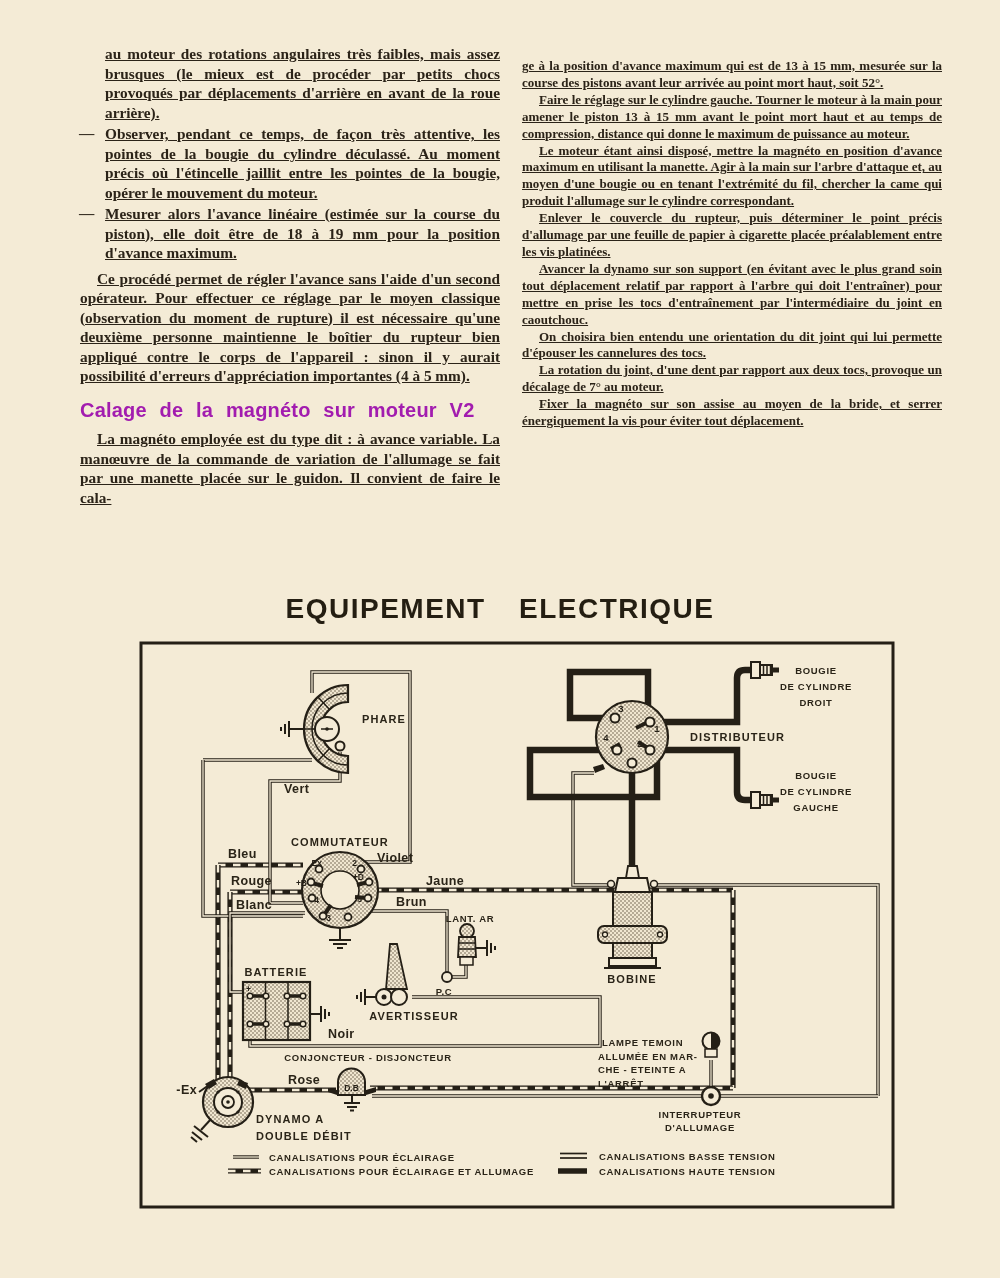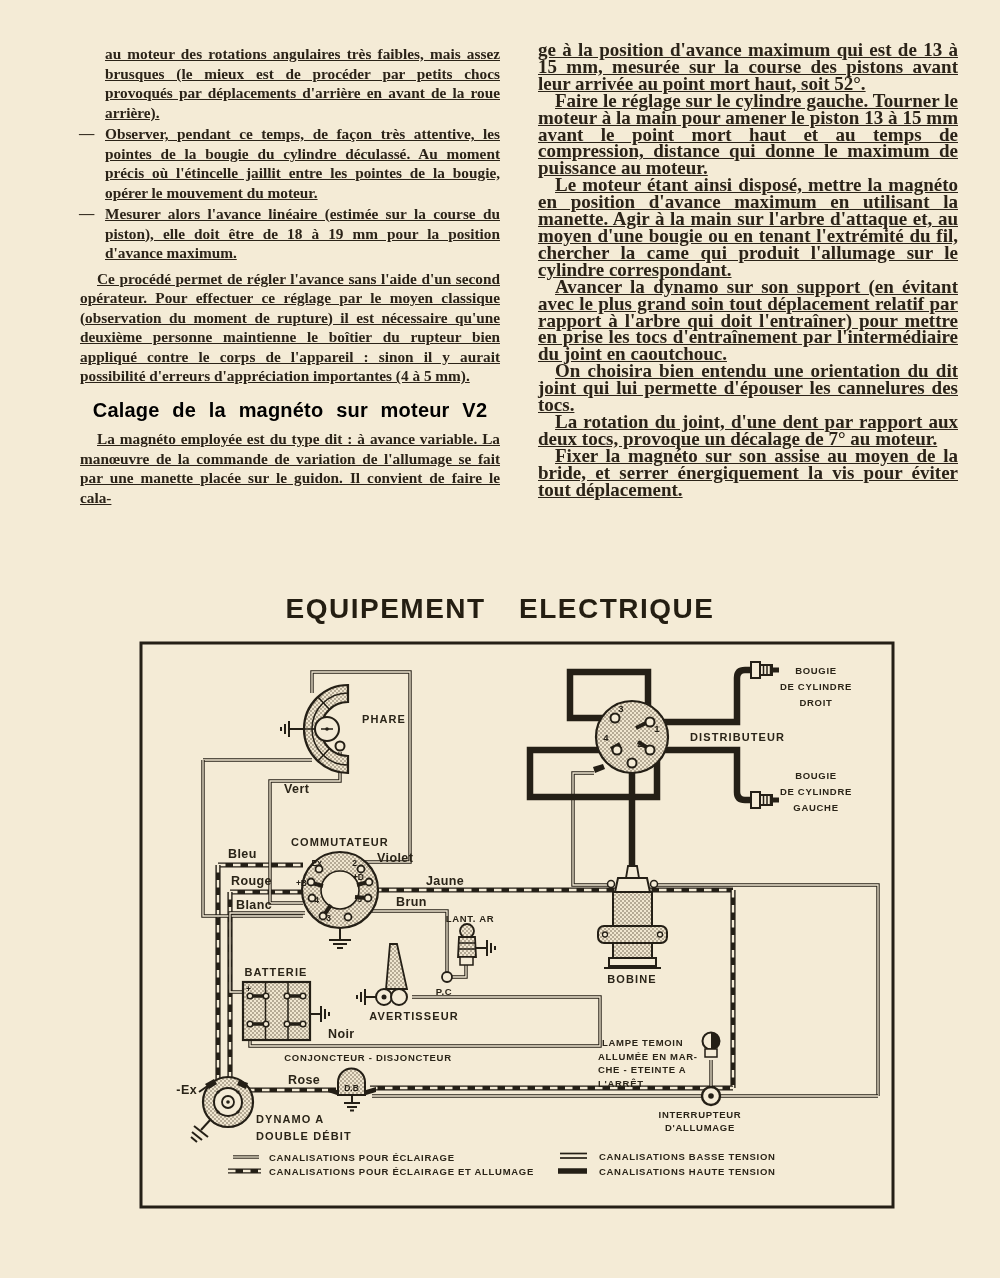--- a/index.html
+++ b/index.html
@@ -2,30 +2,30 @@
 <html><head>
 <meta charset="utf-8">
 <style>
   html,body { margin:0; padding:0; background:#777; }
   .page { position:relative; width:1000px; height:1278px; background:#f4ebd6;
           font-family:"Liberation Serif",serif; color:#2b2318; overflow:hidden; }
 
   .cols { position:absolute; top:42px; left:80px; width:862px; }
   .col  { position:absolute; top:0; width:420px; text-align:justify; font-weight:700; }
   .col-left  { left:0;    font-size:15.3px; line-height:19.5px; }
-  .col-right { left:458px; font-size:19px; line-height:16.9px; }
+  .col-right { left:442px; font-size:13px; line-height:16.9px;margin-top:16px; }
   .col p { margin:0;text-decoration:underline; }
   .hang { padding-left:25px; }
   .hang-item { position:relative; margin-top:2px; }
   .hang-item .dash { position:absolute; left:-26px; top:-1px; font-weight:700; }
   .ind  { text-indent:17px; }
   .mt6  { margin-top:6px !important; }
   .mt8  { margin-top:8px !important; }
   h2.section { font-family:"Liberation Sans",sans-serif; font-size:20px; font-weight:700;
-               margin:15px 0 9px 0; letter-spacing:0.2px; word-spacing:7px; text-align:center; color:#000000; }
+               margin:15px 0 9px 0; letter-spacing:0.2px; word-spacing:7px; text-align:left; color:#a21caf; }
   .fig-title { position:absolute; top:593px; left:0; width:1000px; text-align:center;
                font-family:"Liberation Sans",sans-serif; font-weight:700; font-size:28px;
                letter-spacing:1.5px; word-spacing:24px; color:#241e12; }
 
   svg.diagram { position:absolute; top:640px; left:0; }
 
   .dbl   { fill:none; stroke:#241f16; stroke-width:3.4; }
   .dbl-i { fill:none; stroke:#f4ebd6; stroke-width:1.3; }
   .dsh   { fill:none; stroke:#241f16; stroke-width:5.2; }
   .dsh-i { fill:none; stroke:#f4ebd6; stroke-width:2.4; stroke-dasharray:7.5 7.5; }
@@ -67,20 +67,21 @@
       </div>
       <p class="ind mt6">Ce procédé permet de régler l'avance sans l'aide d'un second opérateur. Pour effectuer ce réglage par le moyen classique (observation du moment de rupture) il est nécessaire qu'une deuxième personne maintienne le boîtier du rupteur bien appliqué contre le corps de l'appareil : sinon il y aurait possibilité d'erreurs d'appréciation importantes (4 à 5 mm).</p>
       <h2 class="section">Calage de la magnéto sur moteur V2</h2>
       <p class="ind">La magnéto employée est du type dit : à avance variable. La manœuvre de la commande de variation de l'allumage se fait par une manette placée sur le guidon. Il convient de faire le cala-</p>
     </div>
 
     <div class="col col-right">
       <p>ge à la position d'avance maximum qui est de 13 à 15 mm, mesurée sur la course des pistons avant leur arrivée au point mort haut, soit 52°.</p>
       <p class="ind">Faire le réglage sur le cylindre gauche. Tourner le moteur à la main pour amener le piston 13 à 15 mm avant le point mort haut et au temps de compression, distance qui donne le maximum de puissance au moteur.</p>
       <p class="ind">Le moteur étant ainsi disposé, mettre la magnéto en position d'avance maximum en utilisant la manette. Agir à la main sur l'arbre d'attaque et, au moyen d'une bougie ou en tenant l'extrémité du fil, chercher la came qui produit l'allumage sur le cylindre correspondant.</p>
+      <p class="ind">Enlever le couvercle du rupteur, puis déterminer le point précis d'allumage par une feuille de papier à cigarette placée préalablement entre les vis platinées.</p>
       <p class="ind">Avancer la dynamo sur son support (en évitant avec le plus grand soin tout déplacement relatif par rapport à l'arbre qui doit l'entraîner) pour mettre en prise les tocs d'entraînement par l'intermédiaire du joint en caoutchouc.</p>
       <p class="ind">On choisira bien entendu une orientation du dit joint qui lui permette d'épouser les cannelures des tocs.</p>
       <p class="ind">La rotation du joint, d'une dent par rapport aux deux tocs, provoque un décalage de 7° au moteur.</p>
       <p class="ind">Fixer la magnéto sur son assise au moyen de la bride, et serrer énergiquement la vis pour éviter tout déplacement.</p>
     </div>
   </div>
 
   <div class="fig-title">EQUIPEMENT ELECTRIQUE</div>
 
   <svg class="diagram" width="1000" height="638" viewBox="0 0 1000 638">

